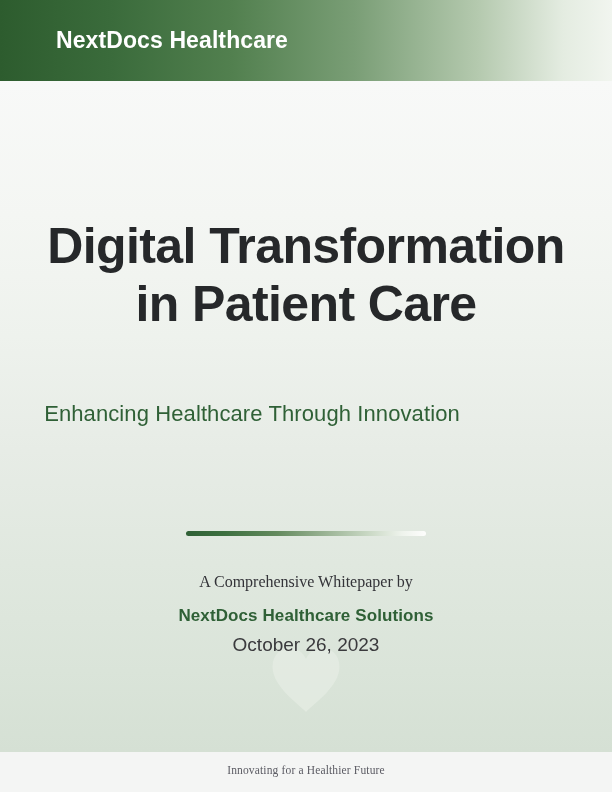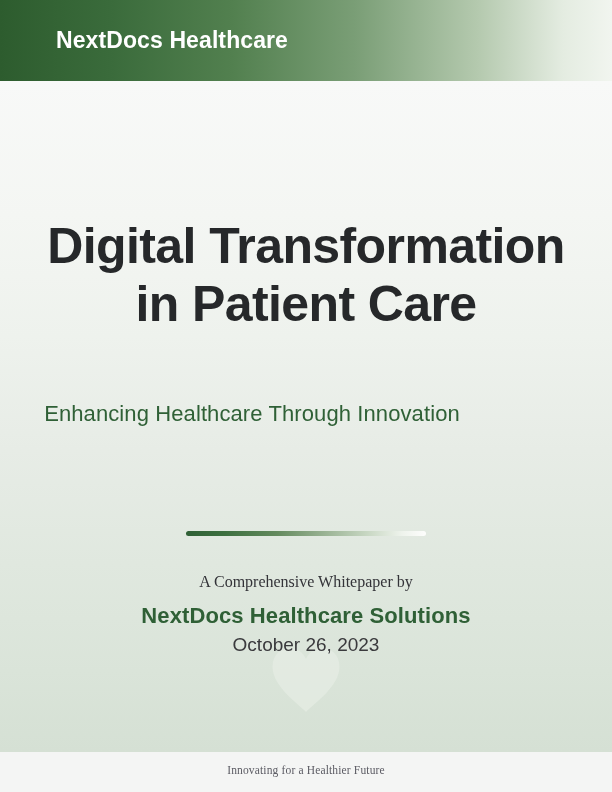--- a/index.html
+++ b/index.html
@@ -147,21 +147,21 @@
   }
   .byline-prefix {
     font-family: "Liberation Serif", serif;
     font-size: 16px;
     line-height: 22px;
     color: #333338;
   }
   .byline-org {
     margin-top: 9px;
     font-family: "Liberation Sans", sans-serif;
-    font-size: 22px;
+    font-size: 17px;
     line-height: 28px;
     font-weight: bold;
     color: #2f6036;
     letter-spacing: 0.1px;
   }
   .byline-date {
     margin-top: 5px;
     font-family: Liberation Sans, sans-serif;
     font-size: 19px;
     line-height: 19px;

